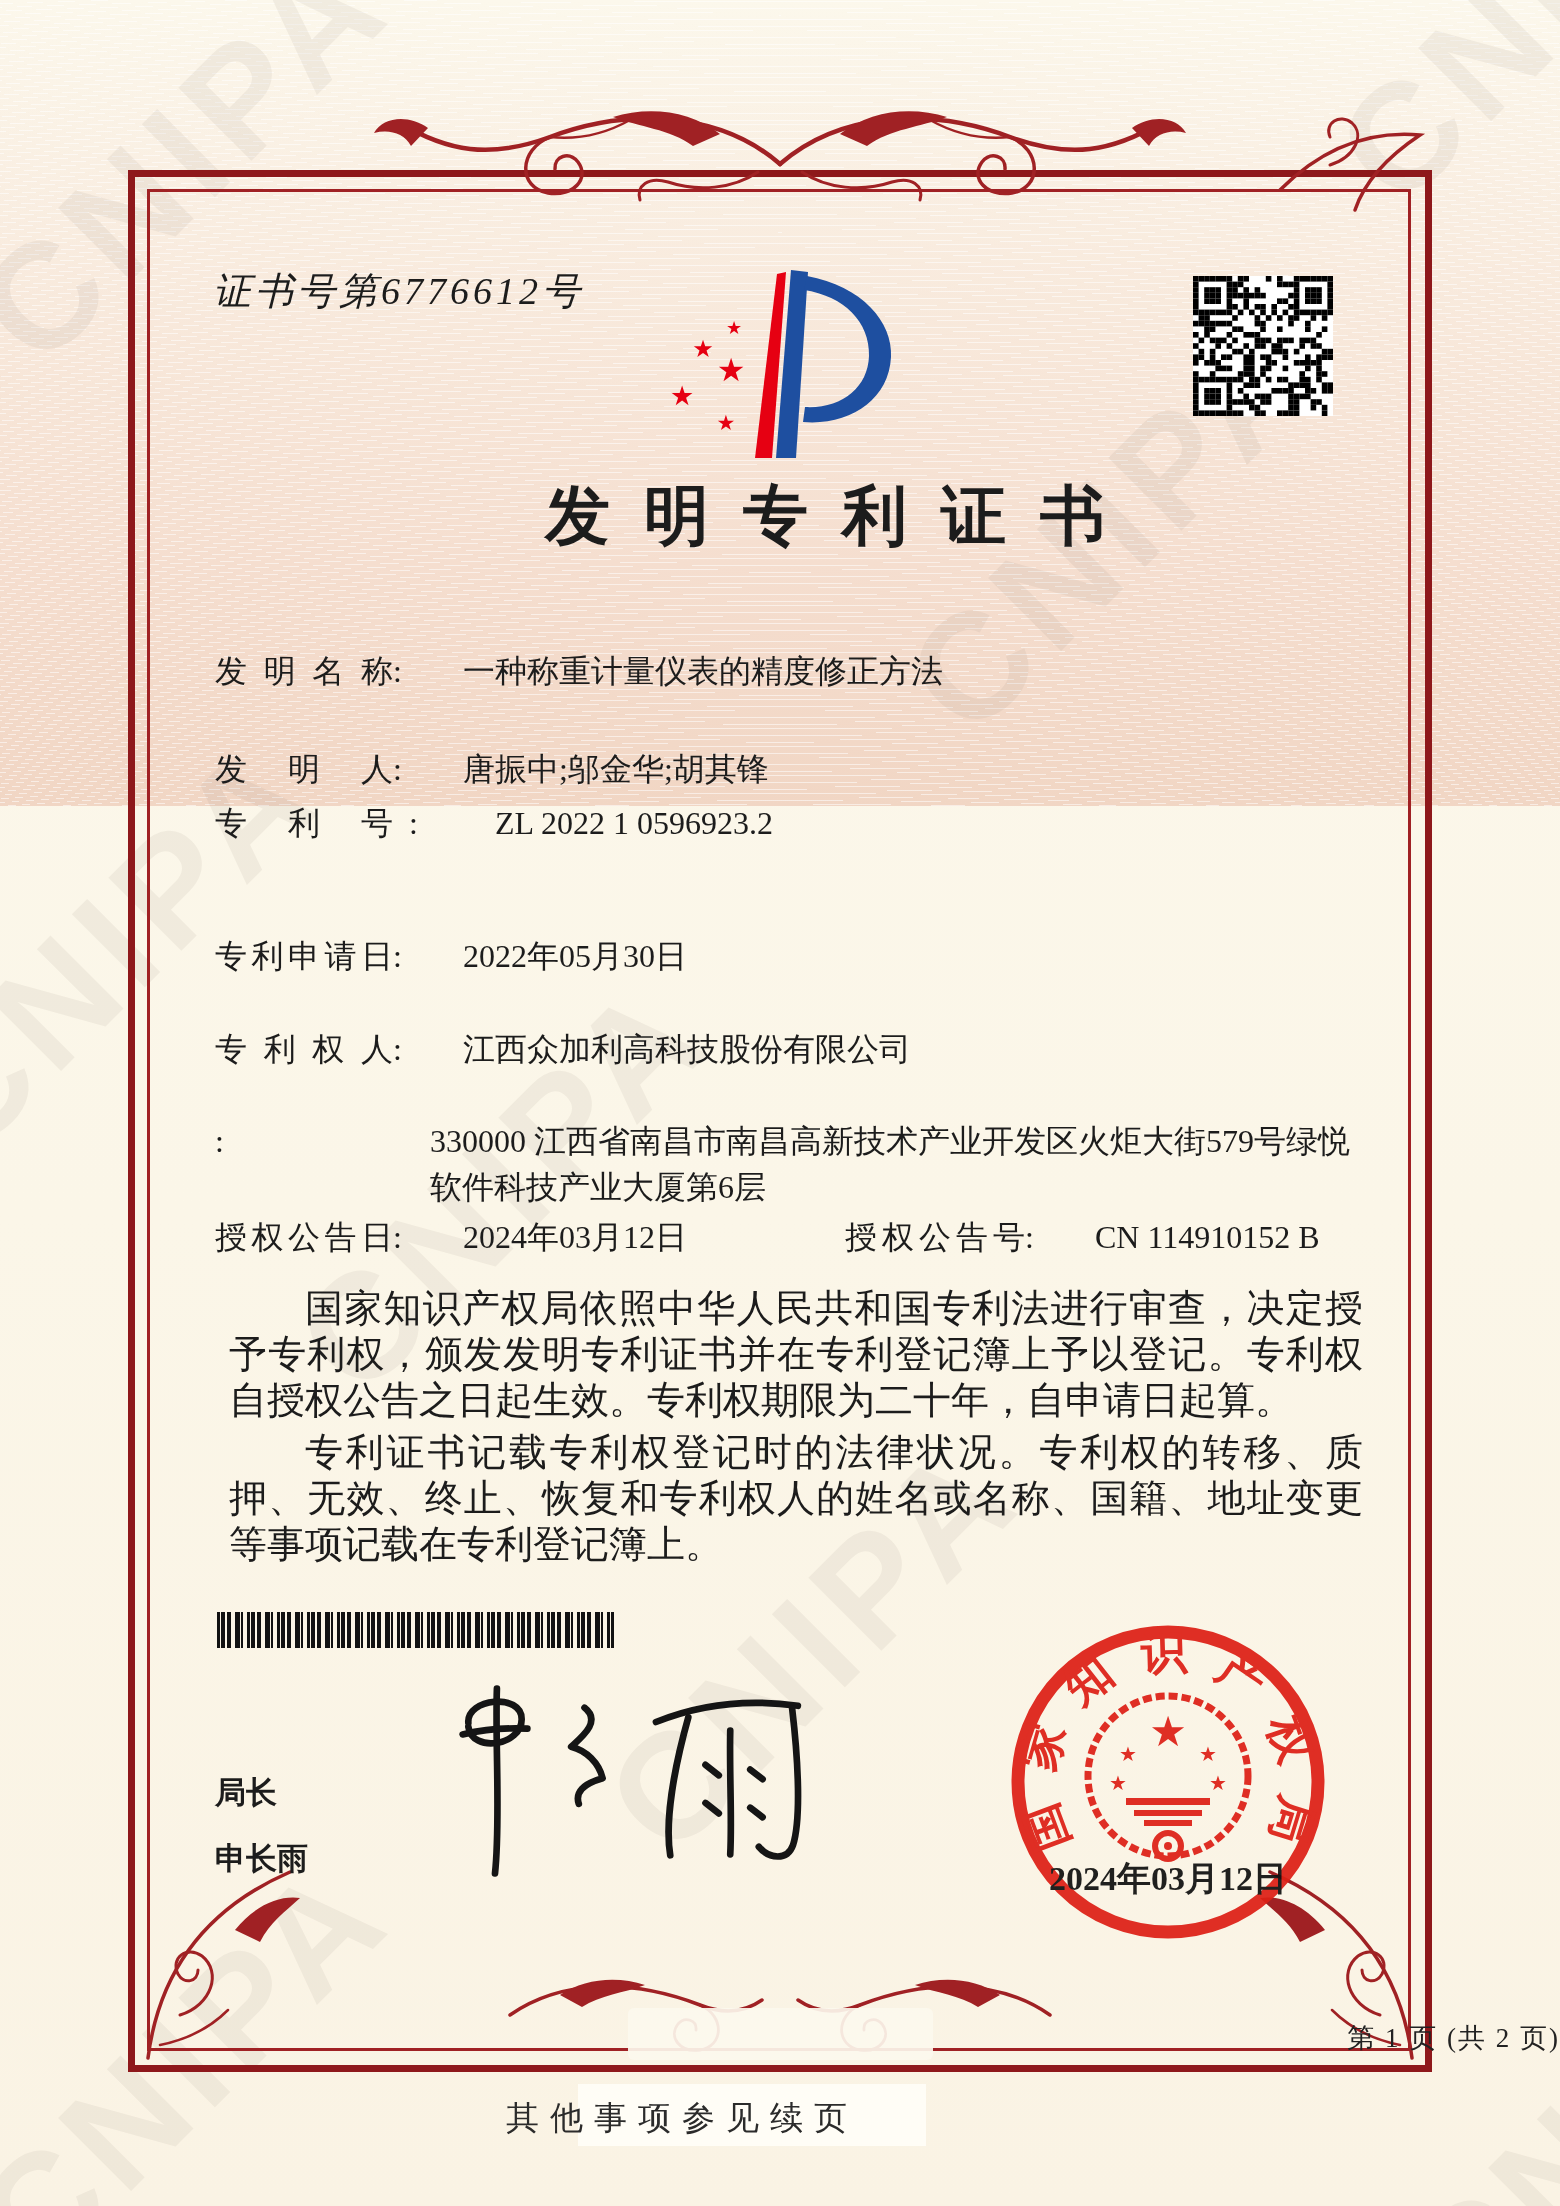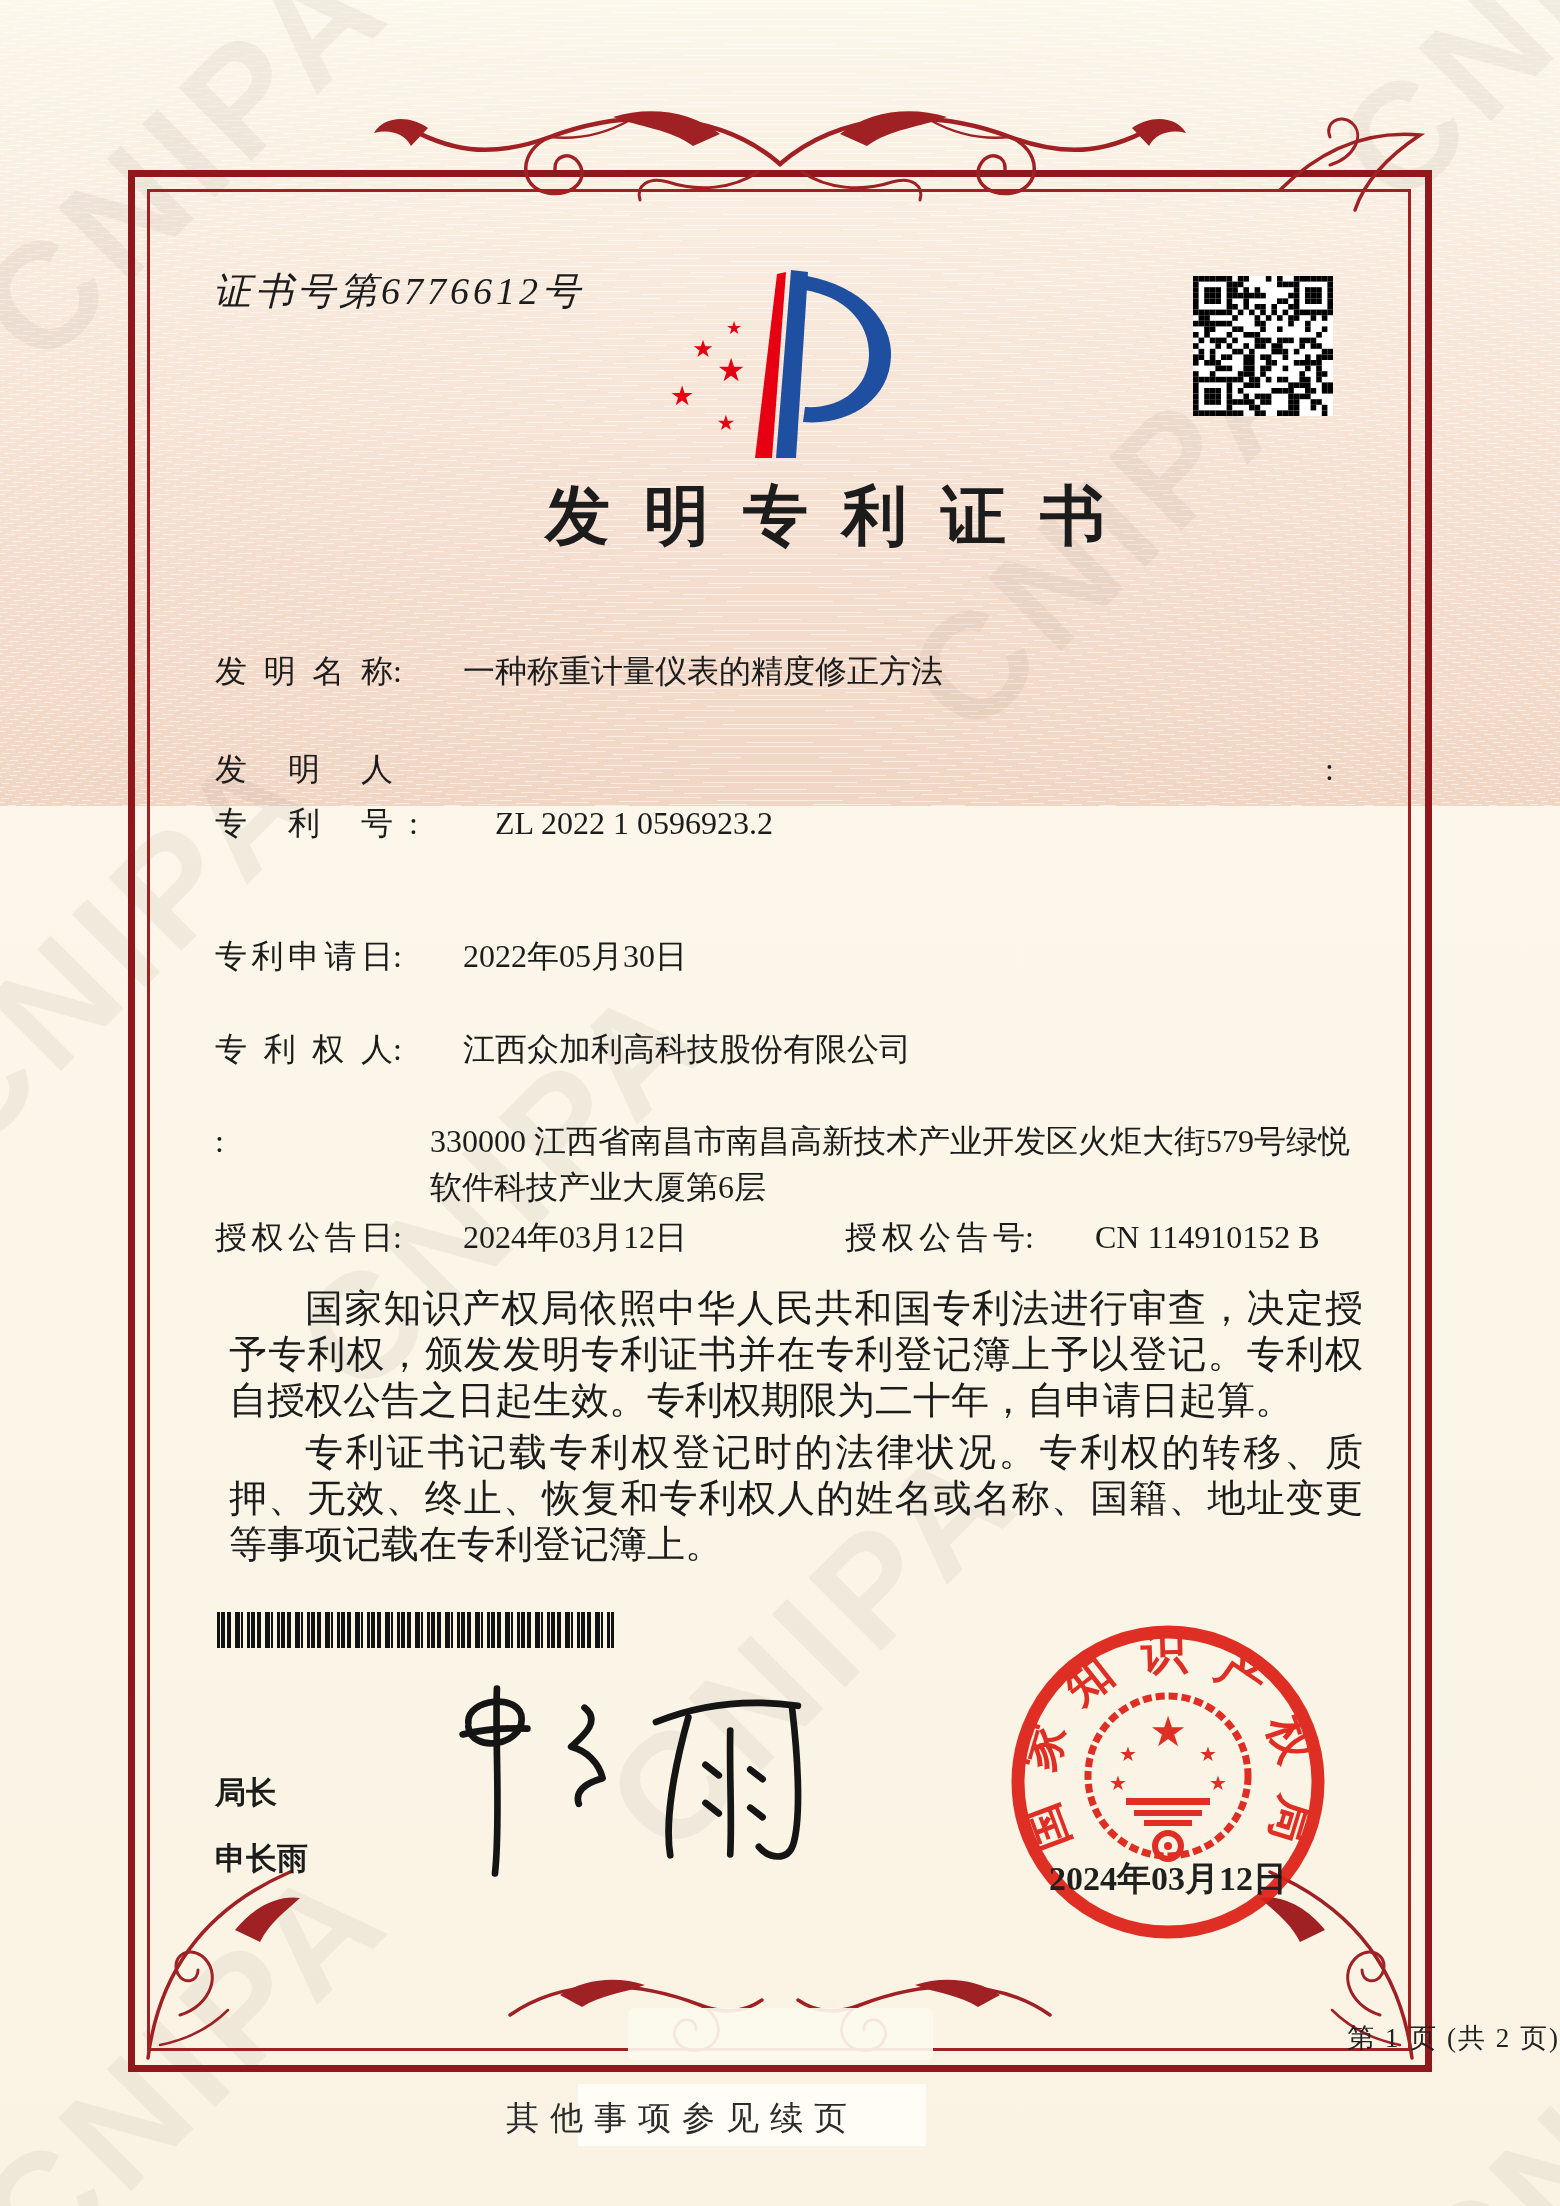--- a/index.html
+++ b/index.html
@@ -444,20 +444,21 @@
   <div class="abs title">发明专利证书</div>
 
   <div class="row" style="top:648px;">
     <span class="flabel">发明名称</span>
     <span class="colon">:</span>
     <span class="fvalue">一种称重计量仪表的精度修正方法</span>
   </div>
   <div class="row" style="top:746px;">
     <span class="flabel">发明人</span>
     <span class="colon">:</span>
+    <span class="fvalue">唐振中;邬金华;胡其锋</span>
   </div>
   <div class="row" style="top:800px;gap:16px;">
     <span class="flabel">专利号</span>
     <span class="colon">:</span>
     <span class="fvalue">ZL 2022 1 0596923.2</span>
   </div>
   <div class="row" style="top:933px;">
     <span class="flabel">专利申请日</span>
     <span class="colon">:</span>
     <span class="fvalue">2022年05月30日</span>

